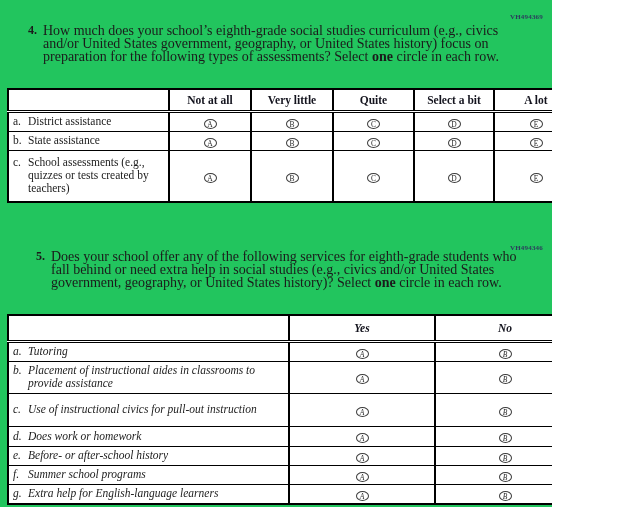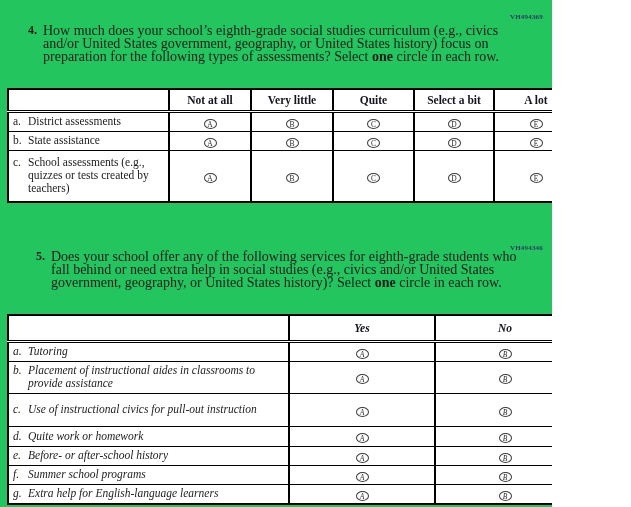--- a/index.html
+++ b/index.html
@@ -148,21 +148,21 @@
         <th>Select a bit</th>
         <th>A lot</th>
         <th class="code-cell"></th>
       </tr>
     </thead>
     <tbody id="table1-body">
         <tr style="height: 18px;">
           <td class="label-cell">
             <span class="inner">
               <span class="row-letter">a.</span>
-              <span class="row-text">District assessments</span>
+              <span class="row-text">District assistance</span>
             </span>
           </td>
           <td class="bubble-cell"><span class="bubble">A</span></td>
           <td class="bubble-cell"><span class="bubble">B</span></td>
           <td class="bubble-cell"><span class="bubble">C</span></td>
           <td class="bubble-cell"><span class="bubble">D</span></td>
           <td class="bubble-cell"><span class="bubble">E</span></td>
           <td class="code-cell">VH494370</td>
         </tr>
         <tr style="height: 18px;">
@@ -248,21 +248,21 @@
             </span>
           </td>
           <td class="bubble-cell"><span class="bubble">A</span></td>
           <td class="bubble-cell"><span class="bubble">B</span></td>
           <td class="code-cell">VH494349</td>
         </tr>
         <tr style="height: 20px;">
           <td class="label-cell">
             <span class="inner">
               <span class="row-letter">d.</span>
-              <span class="row-text">Quite work or homework</span>
+              <span class="row-text">Does work or homework</span>
             </span>
           </td>
           <td class="bubble-cell"><span class="bubble">A</span></td>
           <td class="bubble-cell"><span class="bubble">B</span></td>
           <td class="code-cell">VH494350</td>
         </tr>
         <tr style="height: 19px;">
           <td class="label-cell">
             <span class="inner">
               <span class="row-letter">e.</span>

